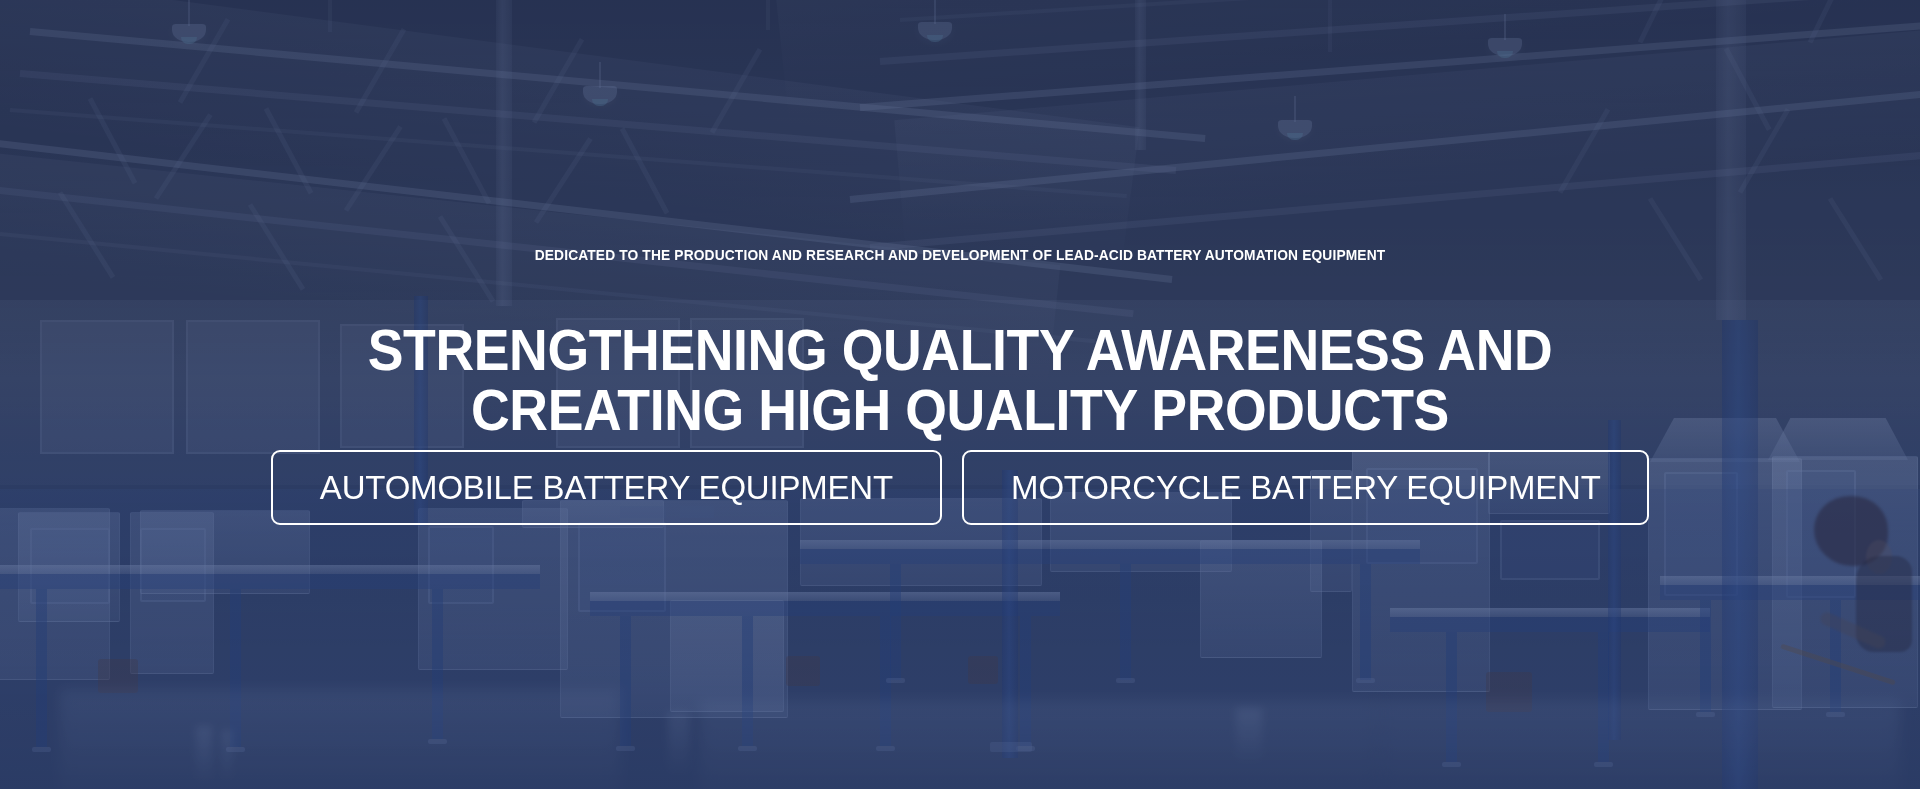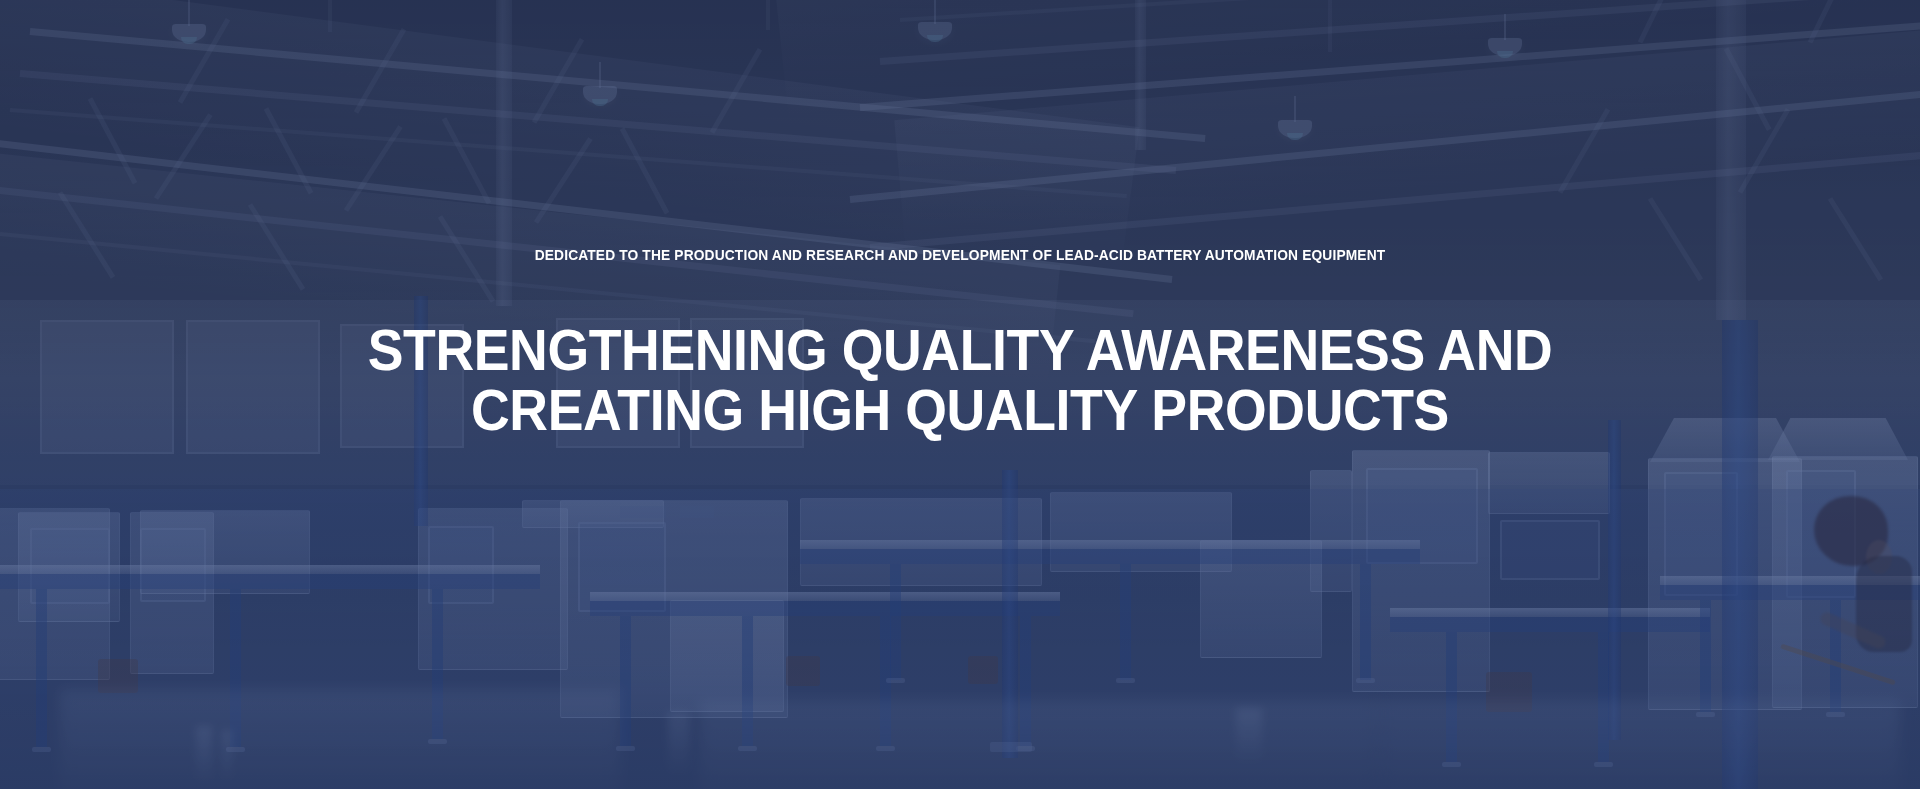--- a/index.html
+++ b/index.html
@@ -515,15 +515,23 @@
 
   <div class="content">
 
     <div class="tagline">DEDICATED TO THE PRODUCTION AND RESEARCH AND DEVELOPMENT OF LEAD-ACID BATTERY AUTOMATION EQUIPMENT</div>
 
     <h1 class="headline">
       <span class="ln">STRENGTHENING QUALITY AWARENESS AND</span>
       <span class="ln">CREATING HIGH QUALITY PRODUCTS</span>
     </h1>
 
+    <div class="btnrow">
+      <button class="cta">
+        <span>AUTOMOBILE BATTERY EQUIPMENT</span>
+      </button>
+      <button class="cta">
+        <span>MOTORCYCLE BATTERY EQUIPMENT</span>
+      </button>
+    </div>
 
   </div>
 </div>
 
 </body></html>

